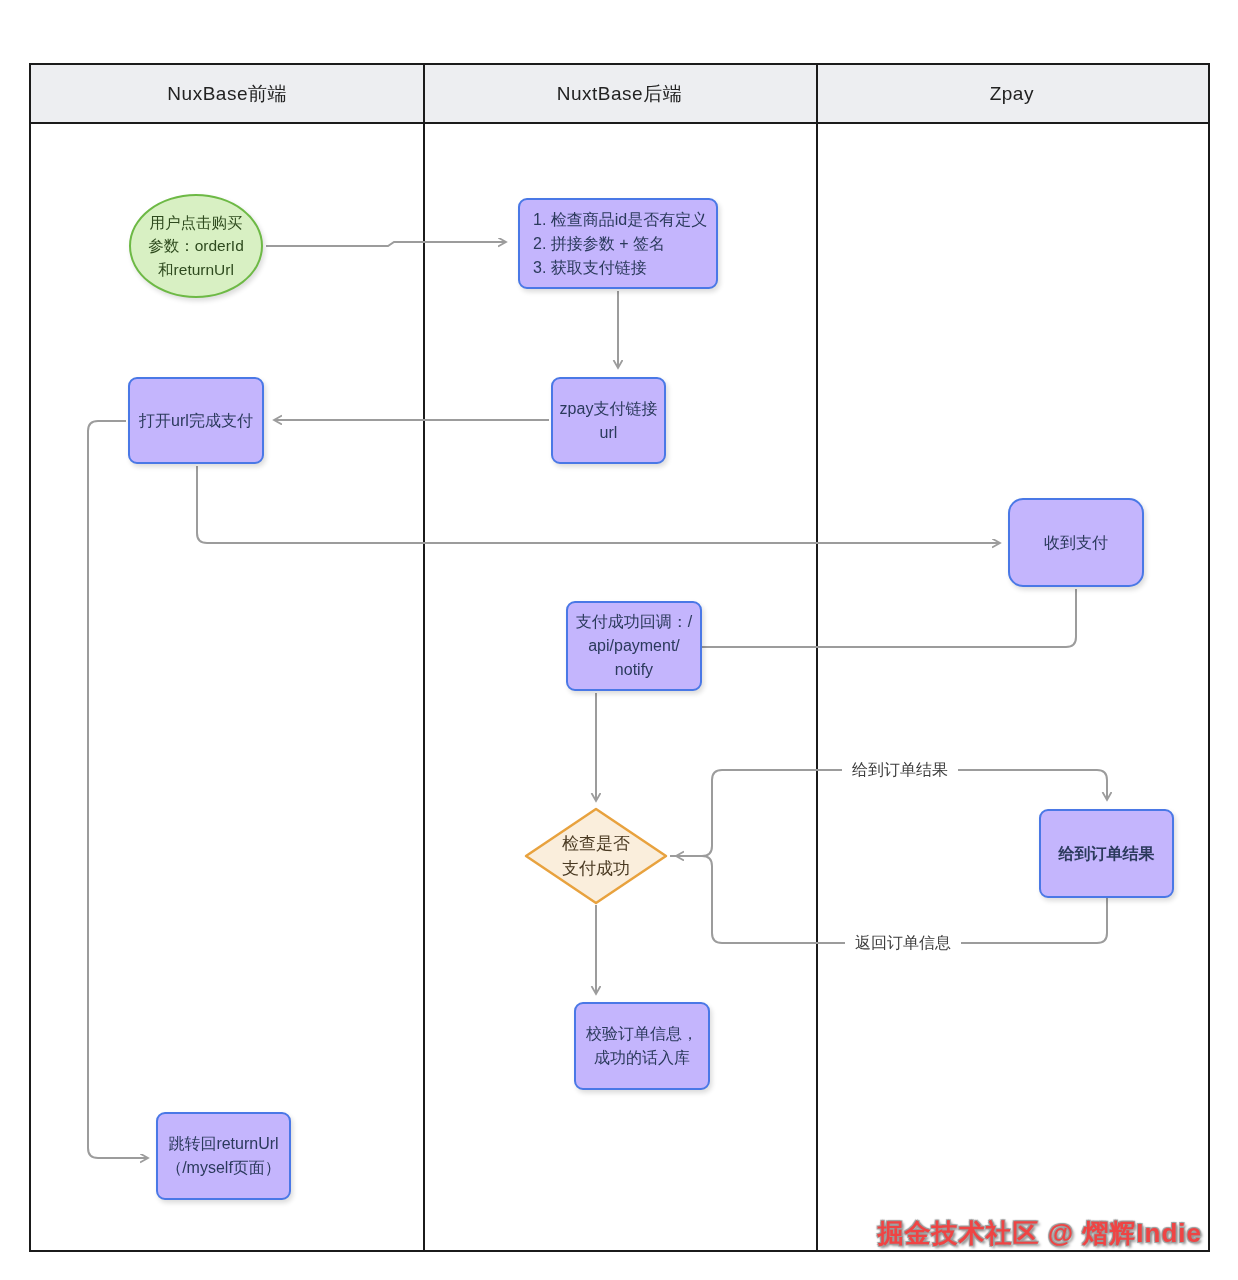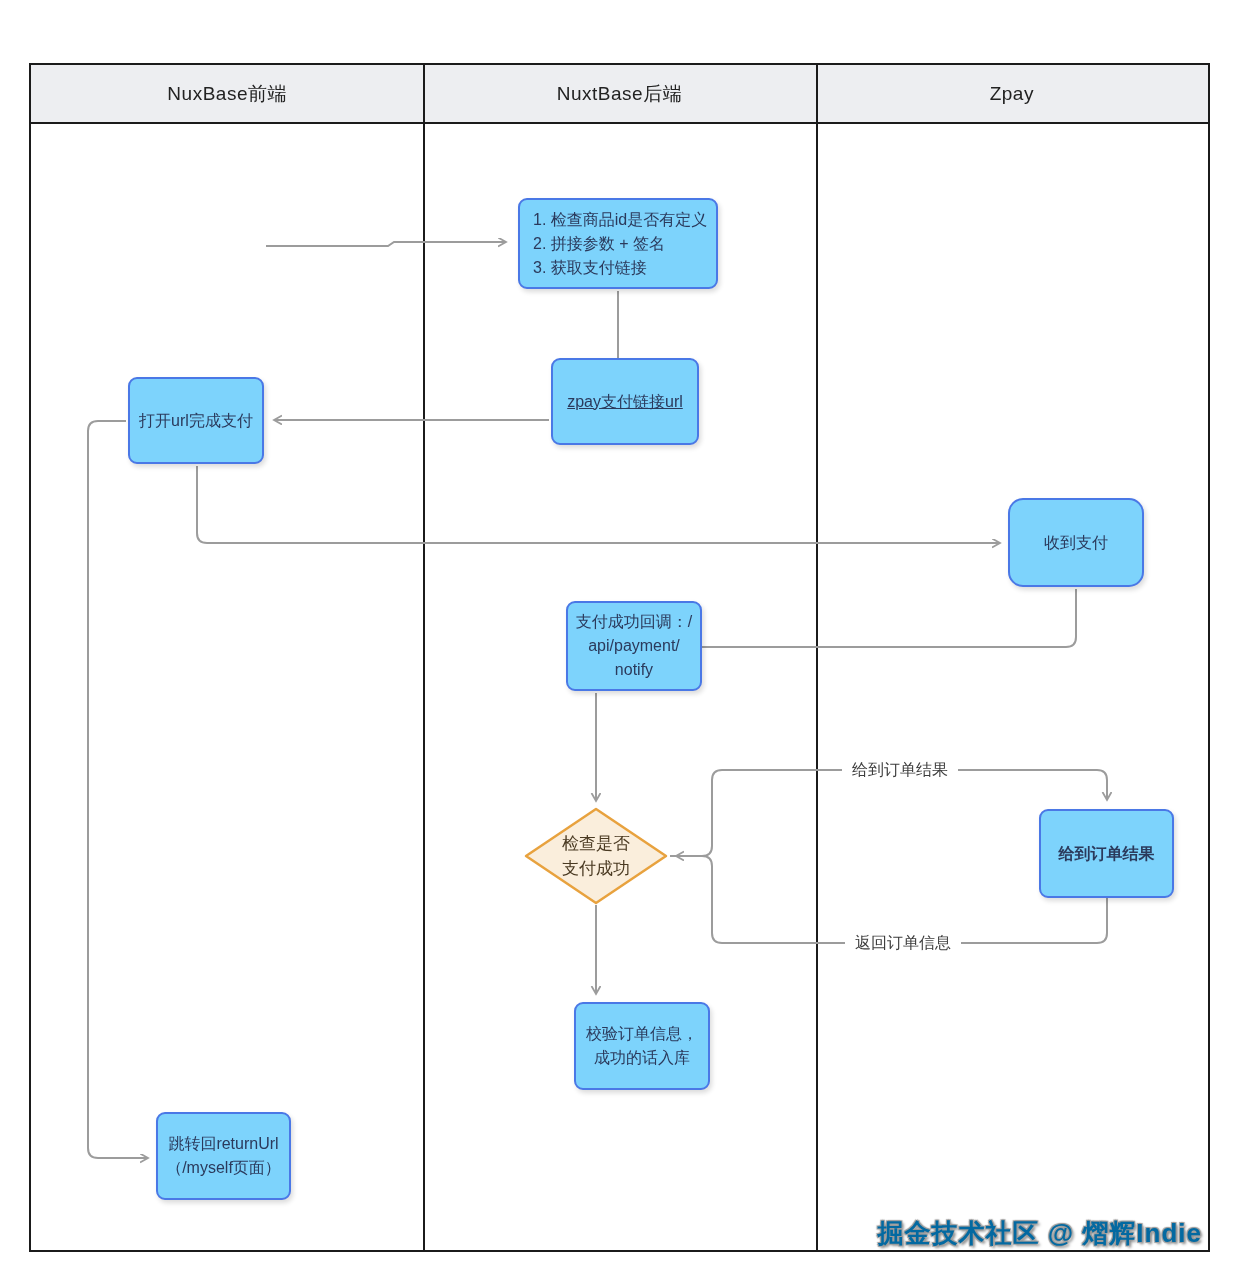--- a/index.html
+++ b/index.html
@@ -30,38 +30,38 @@
   
   svg.edges{position:absolute;left:0;top:0;width:1238px;height:1280px;pointer-events:none;}
 
   
   .node{
     position:absolute;box-sizing:border-box;display:flex;align-items:center;justify-content:center;
     text-align:center;font-size:16px;line-height:1.5;white-space:pre-line;
     color:#2b3a5c;box-shadow:2px 3px 5px rgba(0,0,0,.14);
   }
   .node.blue{
-    background:#7dd3fc;border:2px solid #4a78e6;border-radius:9px;
+    background:#c4b5fd;border:2px solid #4a78e6;border-radius:9px;
   }
   .node.green{
     background:#d8f0c3;border:2px solid #6db945;border-radius:50%;color:#2e4a1e;
     font-size:15.5px;
   }
   .node.left-align{justify-content:flex-start;text-align:left;padding-left:13px;padding-right:4px;}
   .diamond-text{
     position:absolute;display:flex;align-items:center;justify-content:center;text-align:left;
     font-size:17px;line-height:1.5;white-space:pre-line;color:#4a3a22;
   }
   .edge-label{
     position:absolute;transform:translate(-50%,-50%);background:#ffffff;
     padding:2px 10px;font-size:16px;color:#3d3d3d;white-space:nowrap;
   }
   .watermark{
     position:absolute;right:36px;top:1216px;font-size:26px;font-weight:600;
-    color:#0369a1;letter-spacing:1px;white-space:nowrap;
+    color:#ef4444;letter-spacing:1px;white-space:nowrap;
     text-shadow:-1px -1px 1px #9a9a9a,1px -1px 1px #9a9a9a,-1px 1px 1px #9a9a9a,2px 2px 3px #7d7d7d;
   }
 </style>
 </head>
 <body>
 
 <div class="canvas">
 
   <div class="lane-frame">
     <div class="lane-header">
@@ -87,26 +87,29 @@
       <path d="M 1076 589 V 637 Q 1076 647 1066 647 H 672" marker-end="url(#arrow)"></path>
       <path d="M 596 693 V 801" marker-end="url(#arrow)"></path>
       <path d="M 670 856 H 702 Q 712 856 712 846 V 780 Q 712 770 722 770 H 1097 Q 1107 770 1107 780 V 800" marker-end="url(#arrow)"></path>
       <path d="M 1107 898 V 933 Q 1107 943 1097 943 H 722 Q 712 943 712 933 V 866 Q 712 856 702 856 H 676" marker-end="url(#arrow)"></path>
       <path d="M 596 905 V 994" marker-end="url(#arrow)"></path>
       <path d="M 126 421 H 98 Q 88 421 88 431 V 1148 Q 88 1158 98 1158 H 148" marker-end="url(#arrow)"></path>
     </g>
     <polygon points="596,809 666,856 596,903 526,856" fill="#faeedc" stroke="#e8a23e" stroke-width="2.5" stroke-linejoin="round"></polygon>
   </svg>
 
+  <div class="node green" style="left:129px;top:194px;width:134px;height:104px;">用户点击购买
+参数：orderId
+和returnUrl</div>
 
   <div class="node blue left-align" style="left:518px;top:198px;width:200px;height:91px;">1. 检查商品id是否有定义
 2. 拼接参数 + 签名
 3. 获取支付链接</div>
 
-  <div class="node blue" style="left:551px;top:358px;width:148px;height:87px;text-decoration:underline;">zpay支付链接url</div>
+  <div class="node blue" style="left:551px;top:377px;width:115px;height:87px;">zpay支付链接url</div>
 
   <div class="node blue" style="left:128px;top:377px;width:136px;height:87px;">打开url完成支付</div>
 
   <div class="node blue" style="left:1008px;top:498px;width:136px;height:89px;border-radius:15px;">收到支付</div>
 
   <div class="node blue" style="left:548px;top:601px;width:136px;height:90px;margin-left:18px;">支付成功回调：/
 api/payment/
 notify</div>
 
   <div class="diamond-text" style="left:531px;top:814px;width:130px;height:84px;">检查是否

